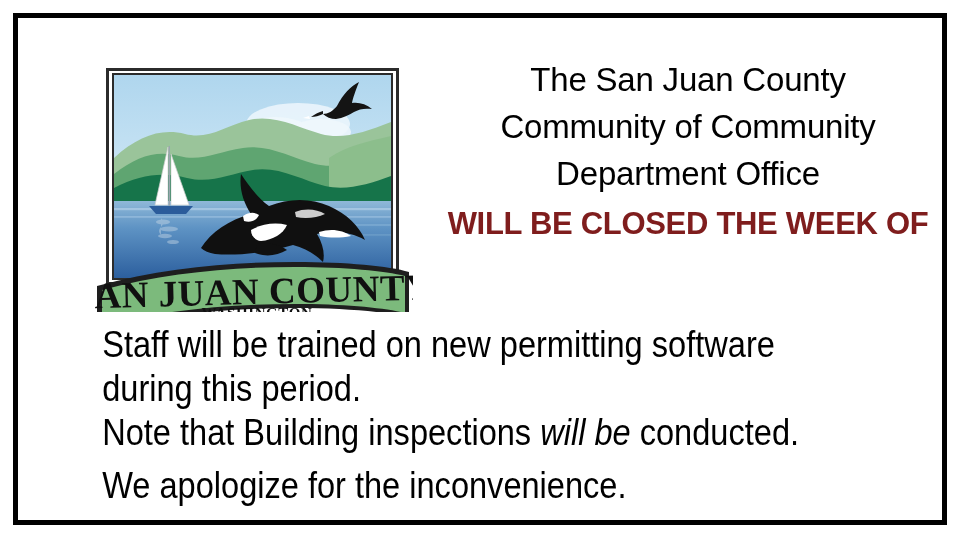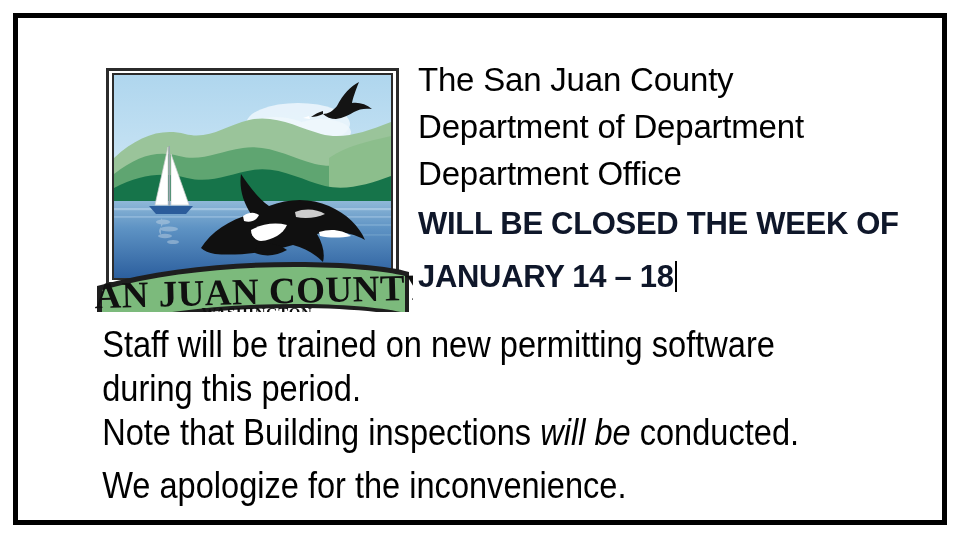--- a/index.html
+++ b/index.html
@@ -41,36 +41,37 @@
     height: 250px;
   }
   #logo svg { display: block; }
 
   
   #heading-block {
     position: absolute;
     left: 400px;
     top: 38px;
     width: 540px;
+    text-align: center;
   }
   .head-line {
     font-family: "Liberation Sans", sans-serif;
     font-size: 33px;
     line-height: 47px;
     font-weight: 400;
     color: #000000;
     letter-spacing: -0.2px;
     white-space: nowrap;
   }
   .head-line-bold {
     font-family: "Liberation Sans", sans-serif;
     font-size: 31px;
     line-height: 53px;
     font-weight: 700;
-    color: #0f172a;
+    color: #7f1d1d;
     letter-spacing: -0.3px;
     white-space: nowrap;
   }
   #caret {
     display: inline-block;
     width: 2px;
     height: 31px;
     background: #000000;
     vertical-align: -5px;
     margin-left: 1px;
@@ -204,24 +205,23 @@
           <path d="M9,228 C72,211 138,205 202,205 C252,205 293,209 312,214
                    L312,251 C293,246 252,242 202,242 C138,242 72,248 9,263 Z" fill="#7CBA7C"></path>
           <text x="160" y="242" text-anchor="middle" font-family="Liberation Serif, serif" font-size="37" font-weight="700" fill="#101010" letter-spacing="0.5" transform="rotate(-1.5 160 238)">SAN JUAN COUNTY</text>
           <text x="164" y="256" text-anchor="middle" font-family="Liberation Serif, serif" font-size="15" font-weight="700" fill="#101010" letter-spacing="0.6">WASHINGTON</text>
         </g>
       </svg>
     </div>
 
     <div id="heading-block">
       <div class="head-line">The San Juan County</div>
-      <div class="head-line">Department of Department</div>
+      <div class="head-line">Community of Community</div>
       <div class="head-line">Department Office</div>
       <div class="head-line-bold">WILL BE CLOSED THE WEEK OF</div>
-      <div class="head-line-bold"><span>JANUARY 14 – 18</span><span id="caret"></span></div>
     </div>
 
     <div id="body-block">
       <div class="body-line">Staff will be trained on new permitting software</div>
       <div class="body-line">during this period.</div>
       <div class="body-line"><span>Note that Building inspections </span><span class="ital">will be</span><span> conducted.</span></div>
       <div class="body-gap"></div>
       <div class="body-line">We apologize for the inconvenience.</div>
     </div>
 

